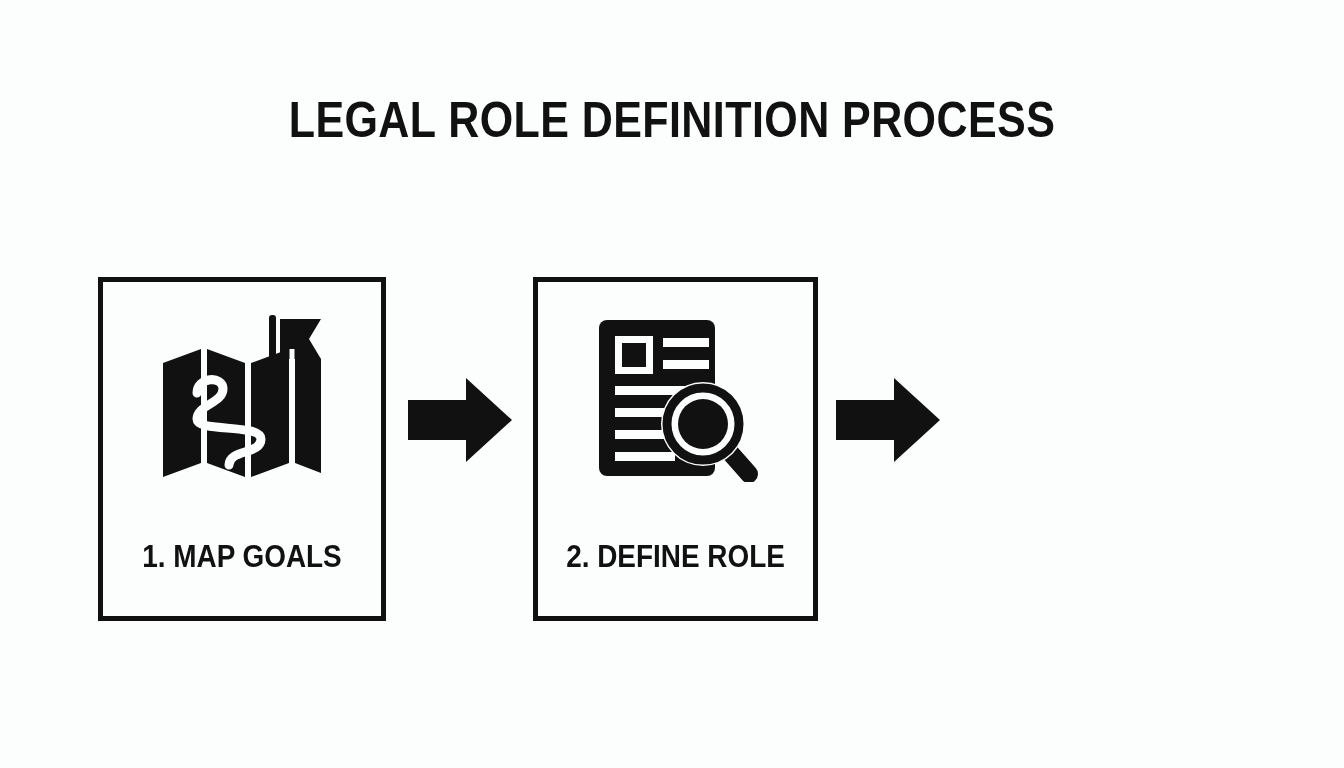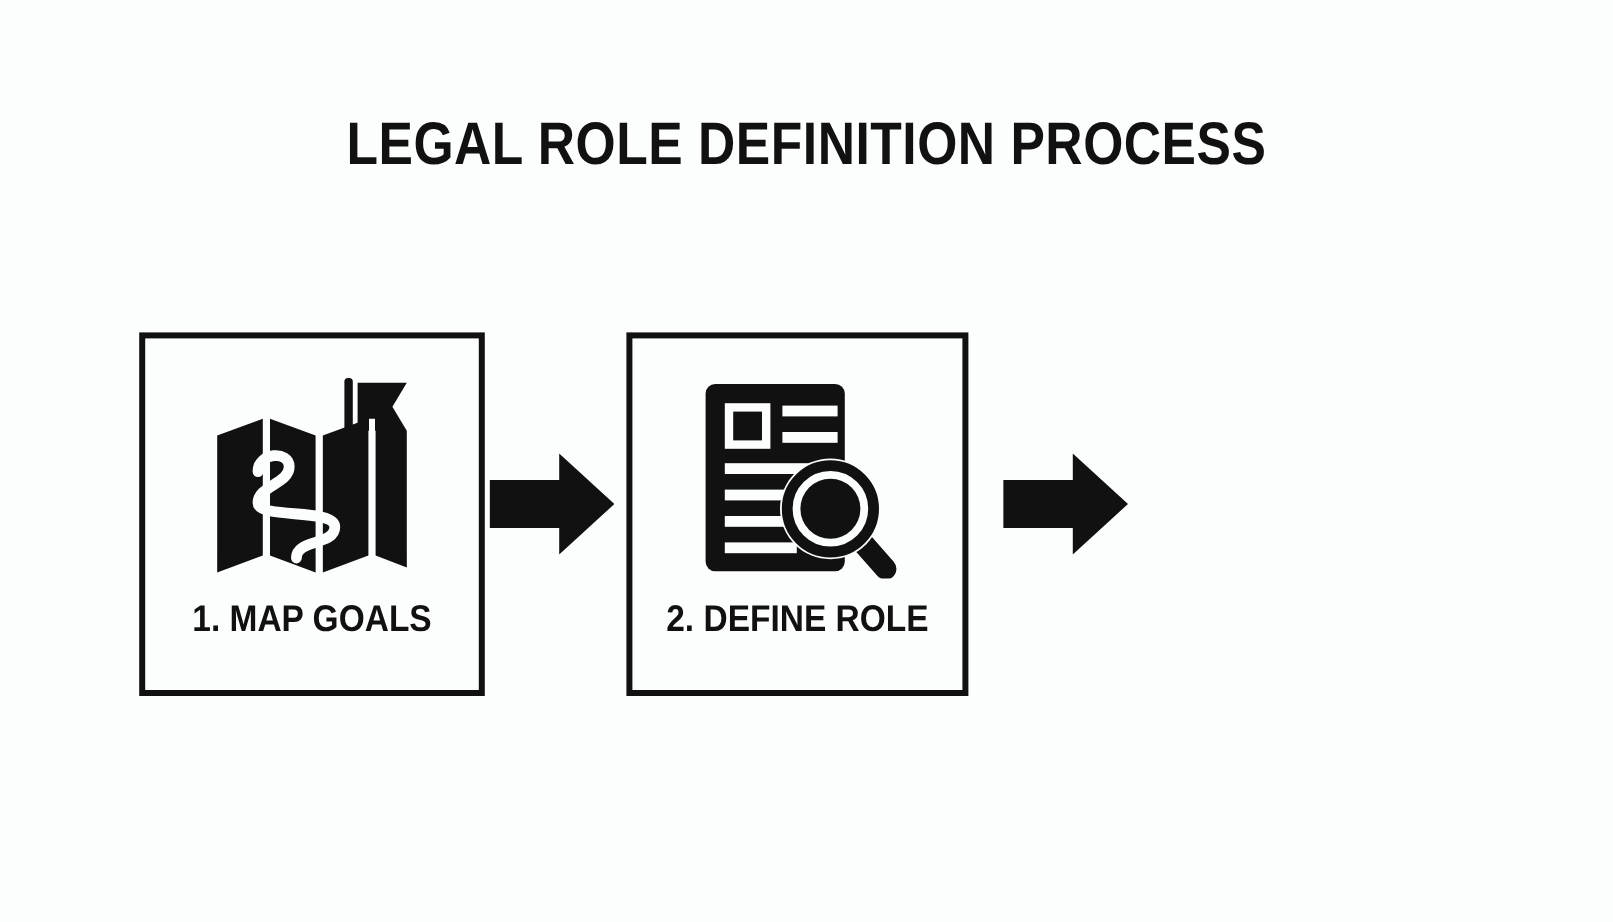--- a/index.html
+++ b/index.html
@@ -40,28 +40,27 @@
     transform: scaleX(0.86);
     transform-origin: center top;
     white-space: nowrap;
   }
 
   
   .step-box {
     position: absolute;
     top: 277px;
     width: 288px;
-    height: 303px;
+    height: 344px;
     border: 5px solid #111111;
     background: #fcfdfd;
     box-sizing: border-box;
-    margin-left: 18px;
   }
   #step-box-1 { left: 98px; }
-  #step-box-2 { left: 504px; width: 285px; }
+  #step-box-2 { left: 533px; width: 285px; }
   #step-box-3 { left: 953px; width: 290px; }
 
   .icon-area {
     position: absolute;
     left: 0;
     top: 22px;
     width: 100%;
     height: 190px;
     display: flex;
     align-items: center;

